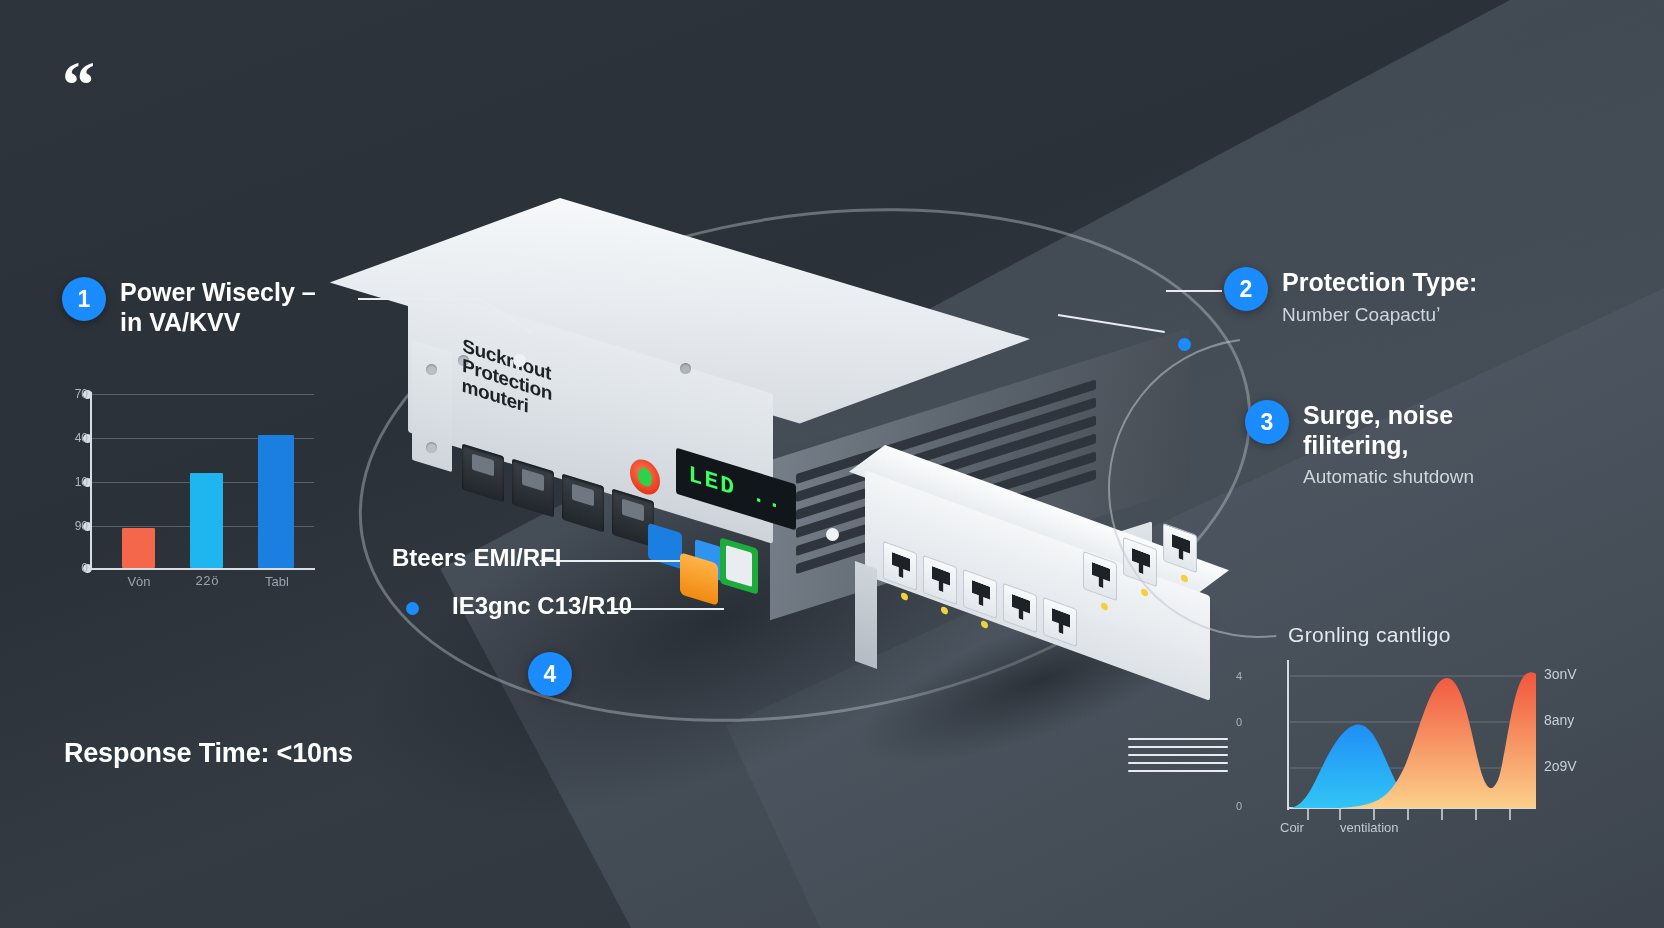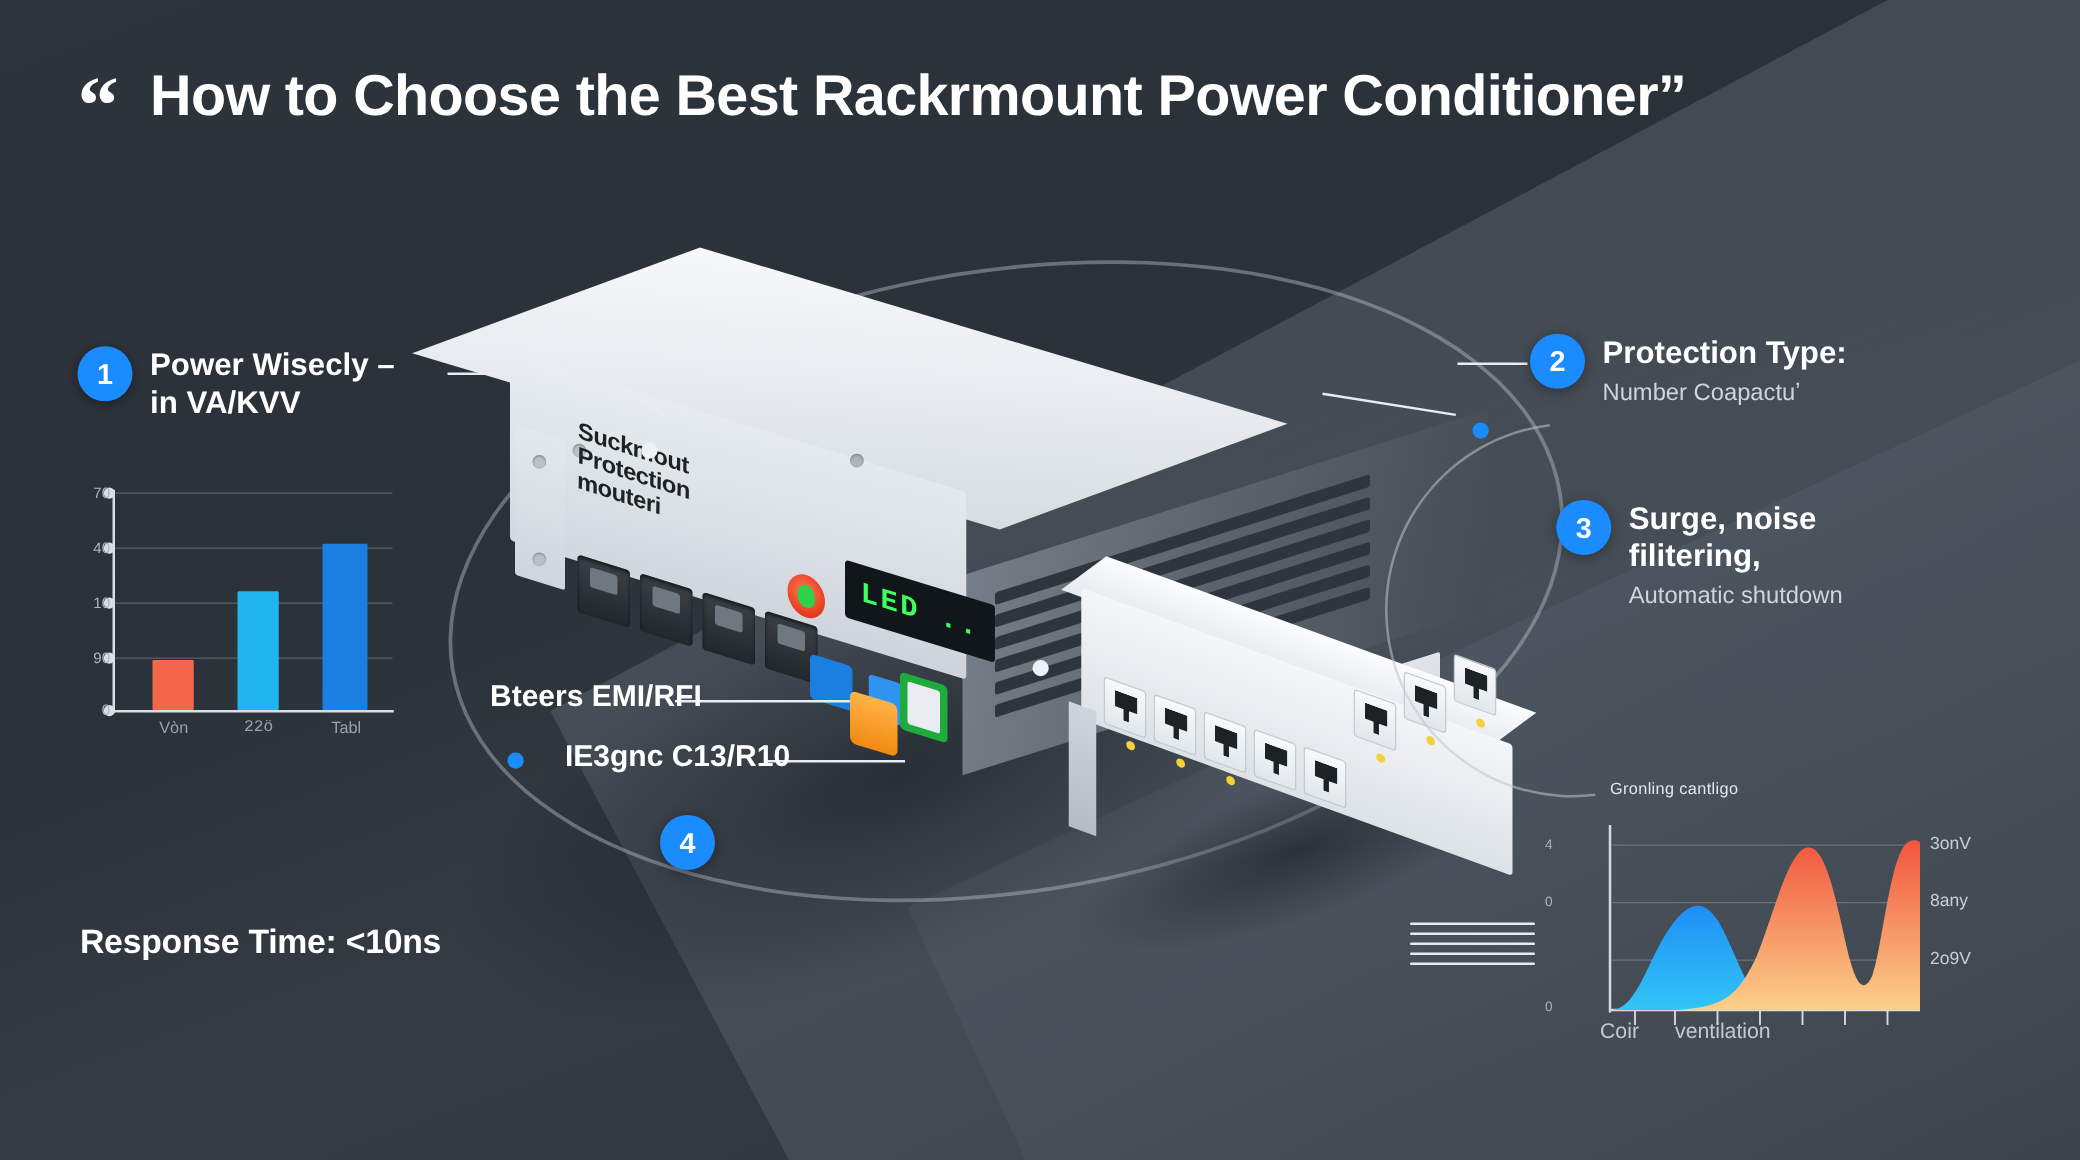--- a/index.html
+++ b/index.html
@@ -104,22 +104,22 @@
   .bc-grid { position:absolute; left:30px; height:1px; background:rgba(190,197,205,.32); width:222px; }
   .bc-ytick { position:absolute; left:0; width:26px; text-align:right;
      font-size:12px; color:#aeb6bf; transform:translateY(-7px); }
   .bc-ynub { position:absolute; left:24px; width:9px; height:9px; border-radius:50%;
      background:#d8dee4; transform:translate(-3px,-4px); }
   .bc-bar { position:absolute; bottom:24px; border-radius:1px; }
   .bc-xlabel { position:absolute; top:182px; font-size:13px; color:#9aa3ad; text-align:center; }
 
   
   .areachart { position:absolute; left:1240px; top:618px; width:300px; height:215px; }
-  .ac-title { position:absolute; left:48px; top:5px; font-size:13px; color:#e3e8ed; letter-spacing:.3px; }
-  .ac-blabel { position:absolute; bottom:-2px; font-size:17px; color:#c2c9d1; }
+  .ac-title { position:absolute; left:48px; top:5px; font-size:21px; color:#e3e8ed; letter-spacing:.3px; }
+  .ac-blabel { position:absolute; bottom:-2px; font-size:13px; color:#c2c9d1; }
   .ac-ylabel { position:absolute; left:-4px; font-size:11px; color:#aab2bb; }
   .hatch { position:absolute; left:1128px; top:738px; width:100px; height:40px; }
   .hatch i { display:block; height:2px; background:#e7ebef; margin-bottom:6px; border-radius:1px; }
 
   
   #device { position:absolute; left:390px; top:198px; width:790px; height:450px; }
   .dev-top {
     position:absolute; left:170px; top:0; width:470px; height:235px;
     background:linear-gradient(150deg,#f6f8fa 0%, #e6eaee 55%, #d7dce1 100%);
     transform:matrix(1,0.30,-0.98,0.36,0,0);
@@ -248,21 +248,20 @@
 <body>
 
 <div id="stage">
 
   <div class="diag-band"></div>
   <div class="diag-band2"></div>
   <div class="floor-shadow"></div>
 
   <div class="title-wrap">
     <span class="quote-mark">“</span>
-    <div class="title-line1">How to Choose the Best Rackrmount Power Conditioner”</div>
   </div>
 
   <div class="orbit"></div>
 
   <div class="barchart">
     <div class="bc-axis-y"></div>
     <div class="bc-axis-x"></div>
 
     <div class="bc-grid" style="top:2px"></div>
     <div class="bc-grid" style="top:46px"></div>

